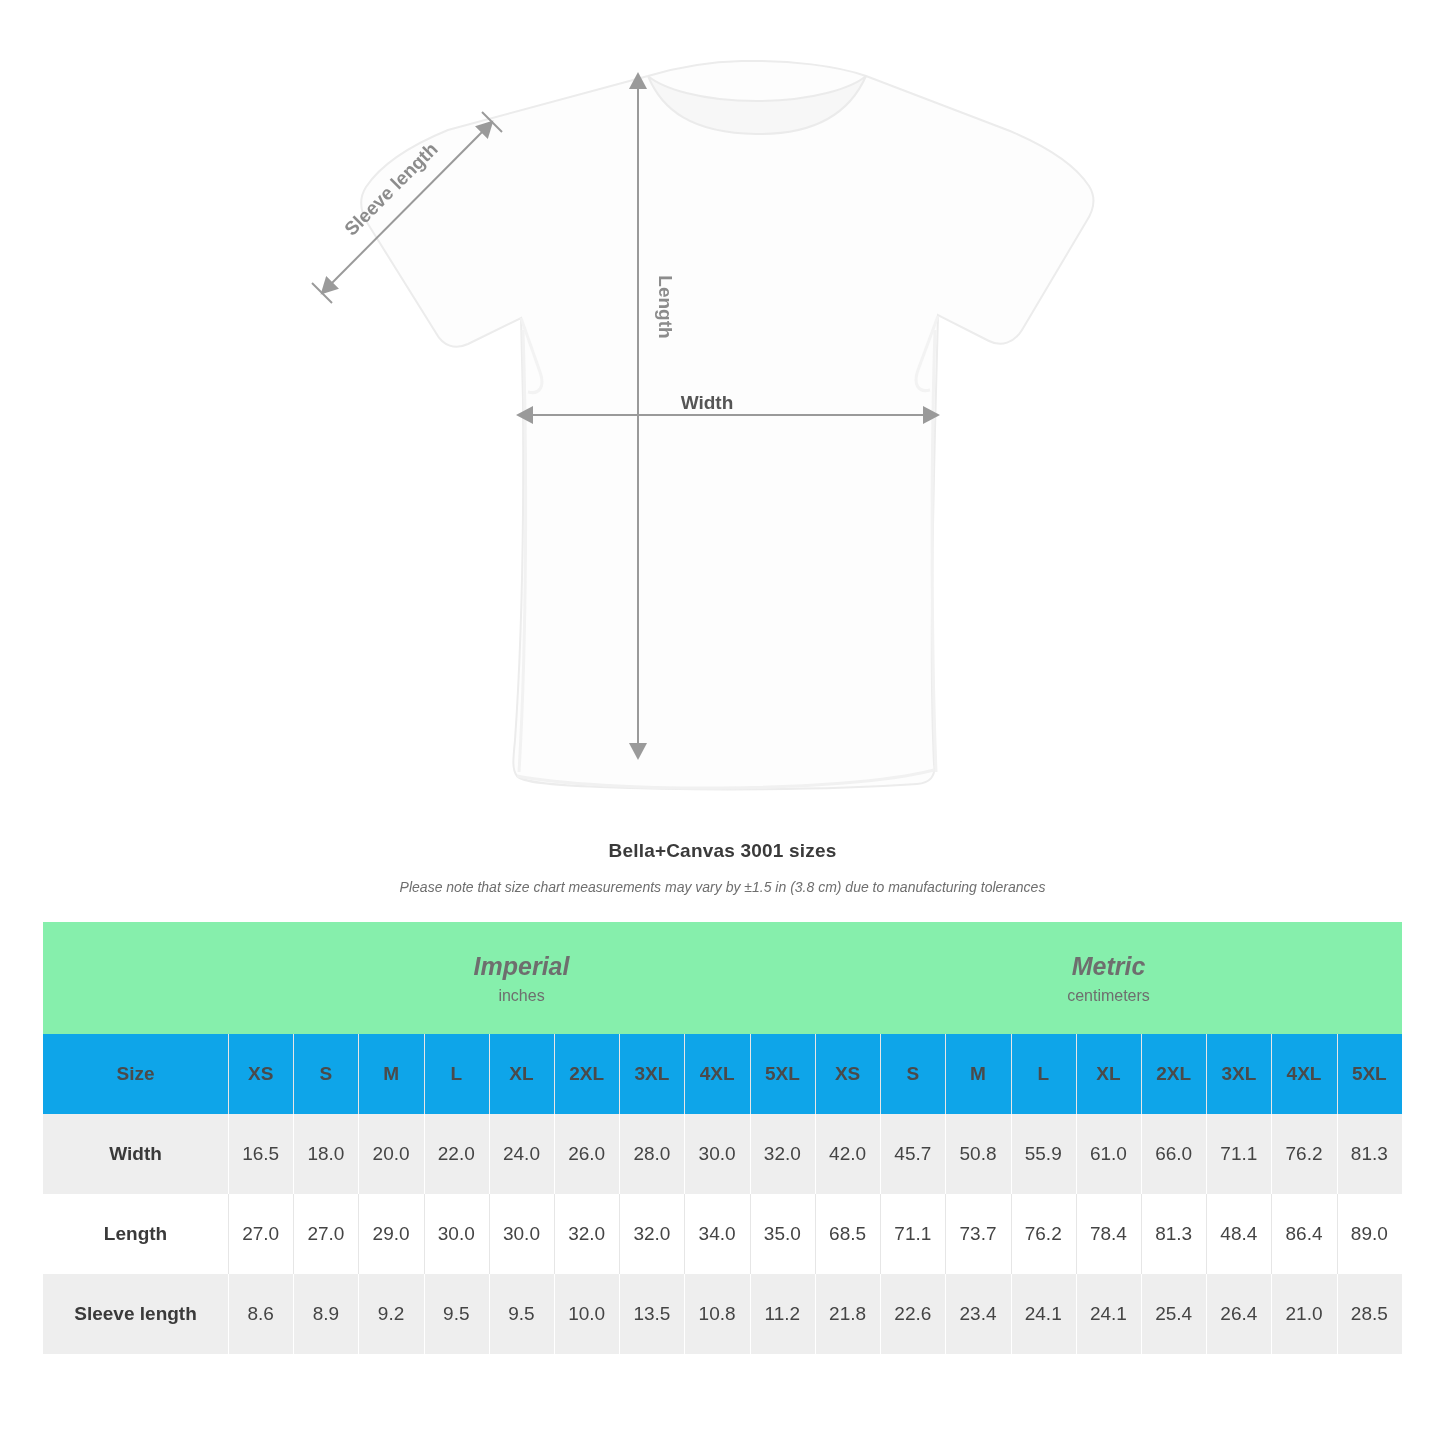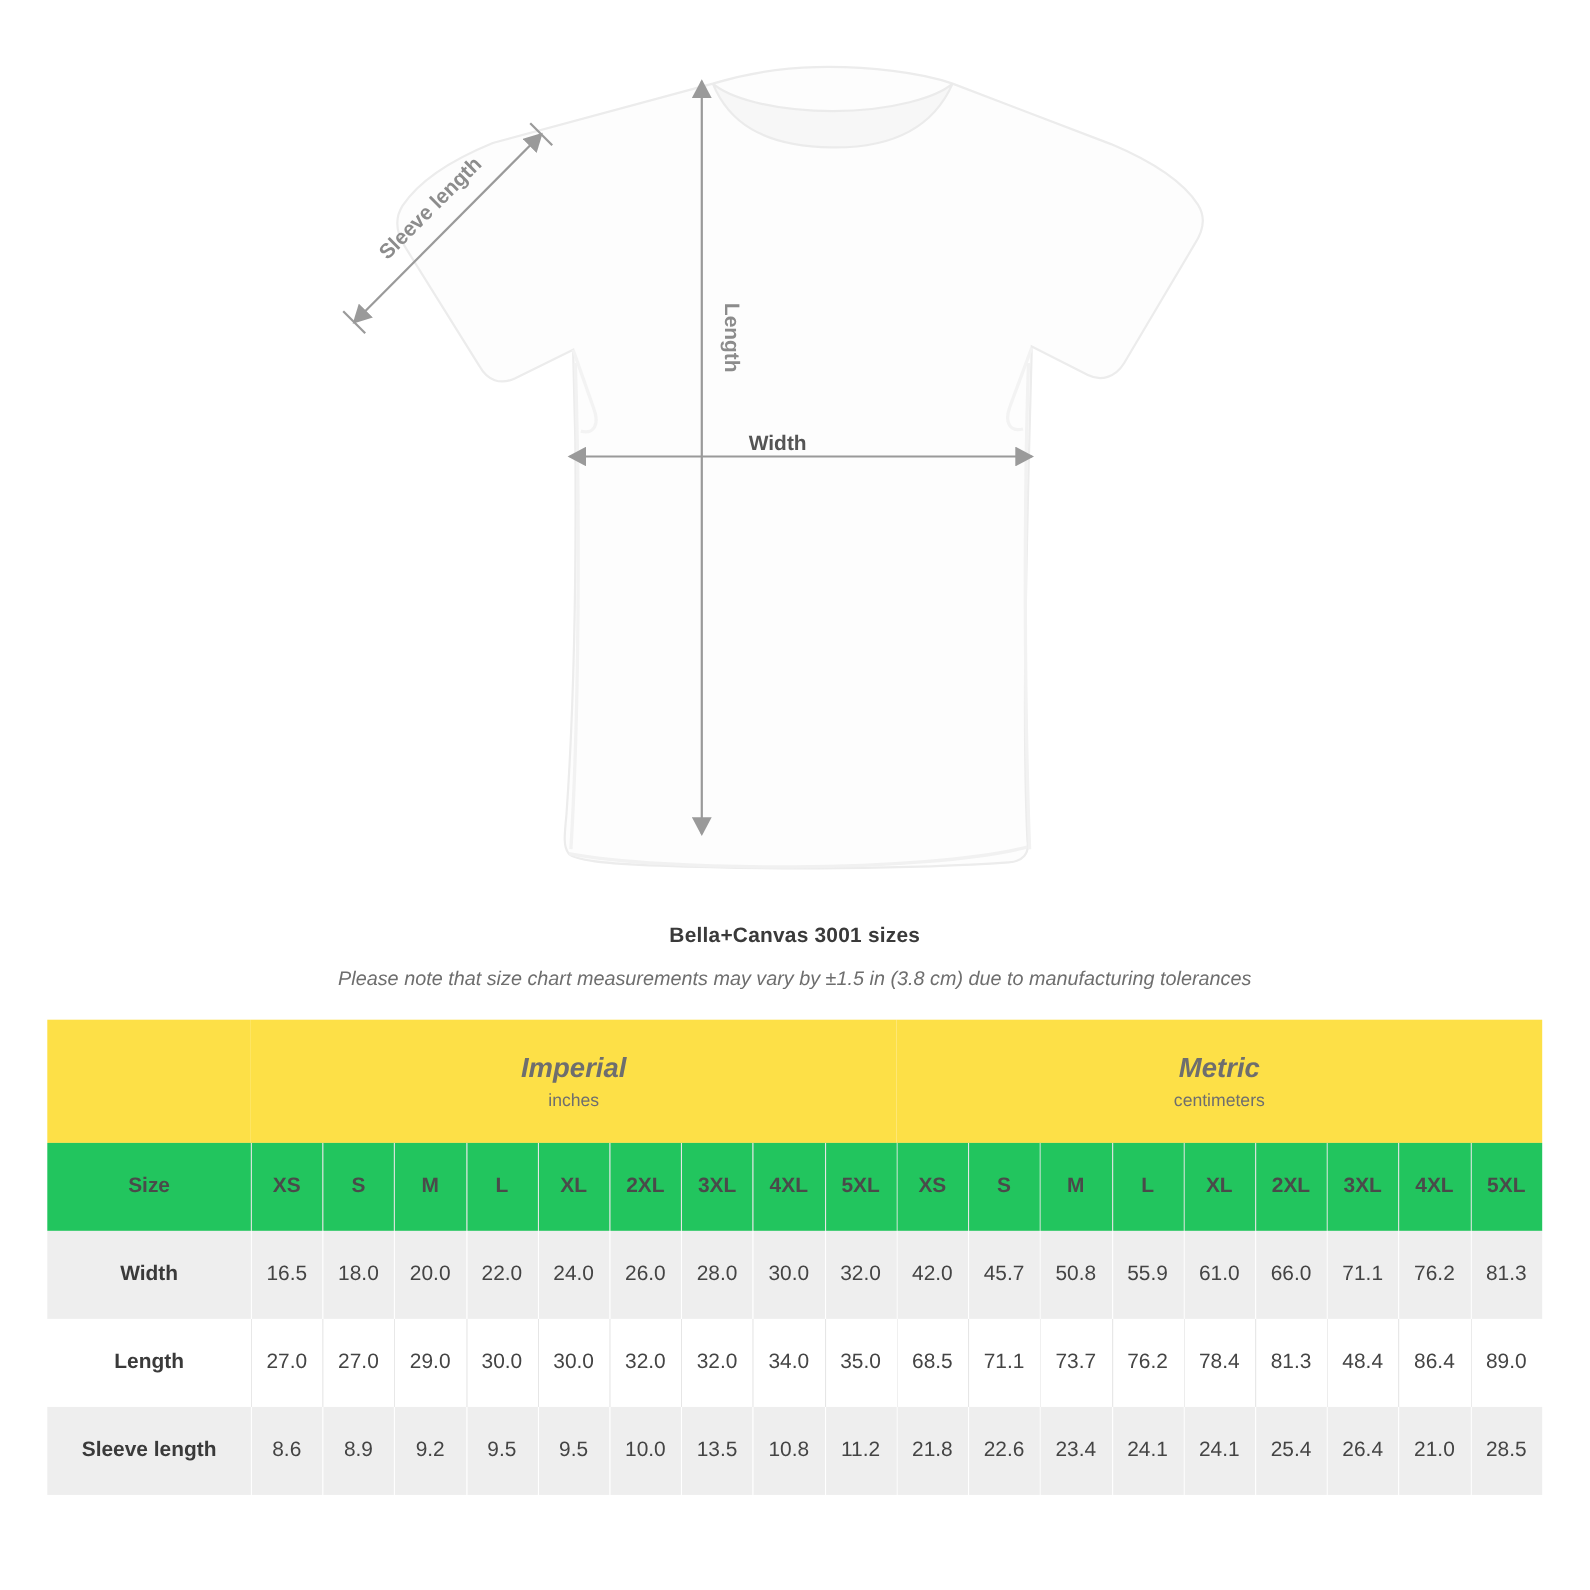--- a/index.html
+++ b/index.html
@@ -37,21 +37,21 @@
     margin-top: 10px;
   }
   .chart-title {
     font-size: 19px;
     font-weight: bold;
     color: #3a3a3a;
     letter-spacing: 0.2px;
   }
   .chart-note {
     margin-top: 17px;
-    font-size: 18px;
+    font-size: 14px;
     font-style: italic;
     color: #6e6e6e;
   }
 
   
   .table-wrap {
     margin: 27px 43px 0 43px;
     width: 1359px;
   }
   table.size-table {
@@ -60,38 +60,38 @@
     table-layout: fixed;
   }
   table.size-table td, table.size-table th {
     padding: 0;
     text-align: center;
     vertical-align: middle;
   }
 
   .unit-row td {
     height: 112px;
-    background: #fde047;
+    background: #86efac;
   }
   .unit-name {
     font-size: 25px;
     font-weight: bold;
     font-style: italic;
     color: #6e6e6e;
     line-height: 1.25;
   }
   .unit-sub {
     font-size: 16px;
     color: #6e6e6e;
     margin-top: 5px;
   }
 
   .head-row td {
     height: 80px;
-    background: #22c55e;
+    background: #0ea5e9;
     font-size: 19px;
     font-weight: bold;
     color: #4a4a4a;
   }
   .head-row td.rowlabel {
     font-size: 19px;
   }
 
   .data-row td {
     height: 80px;

